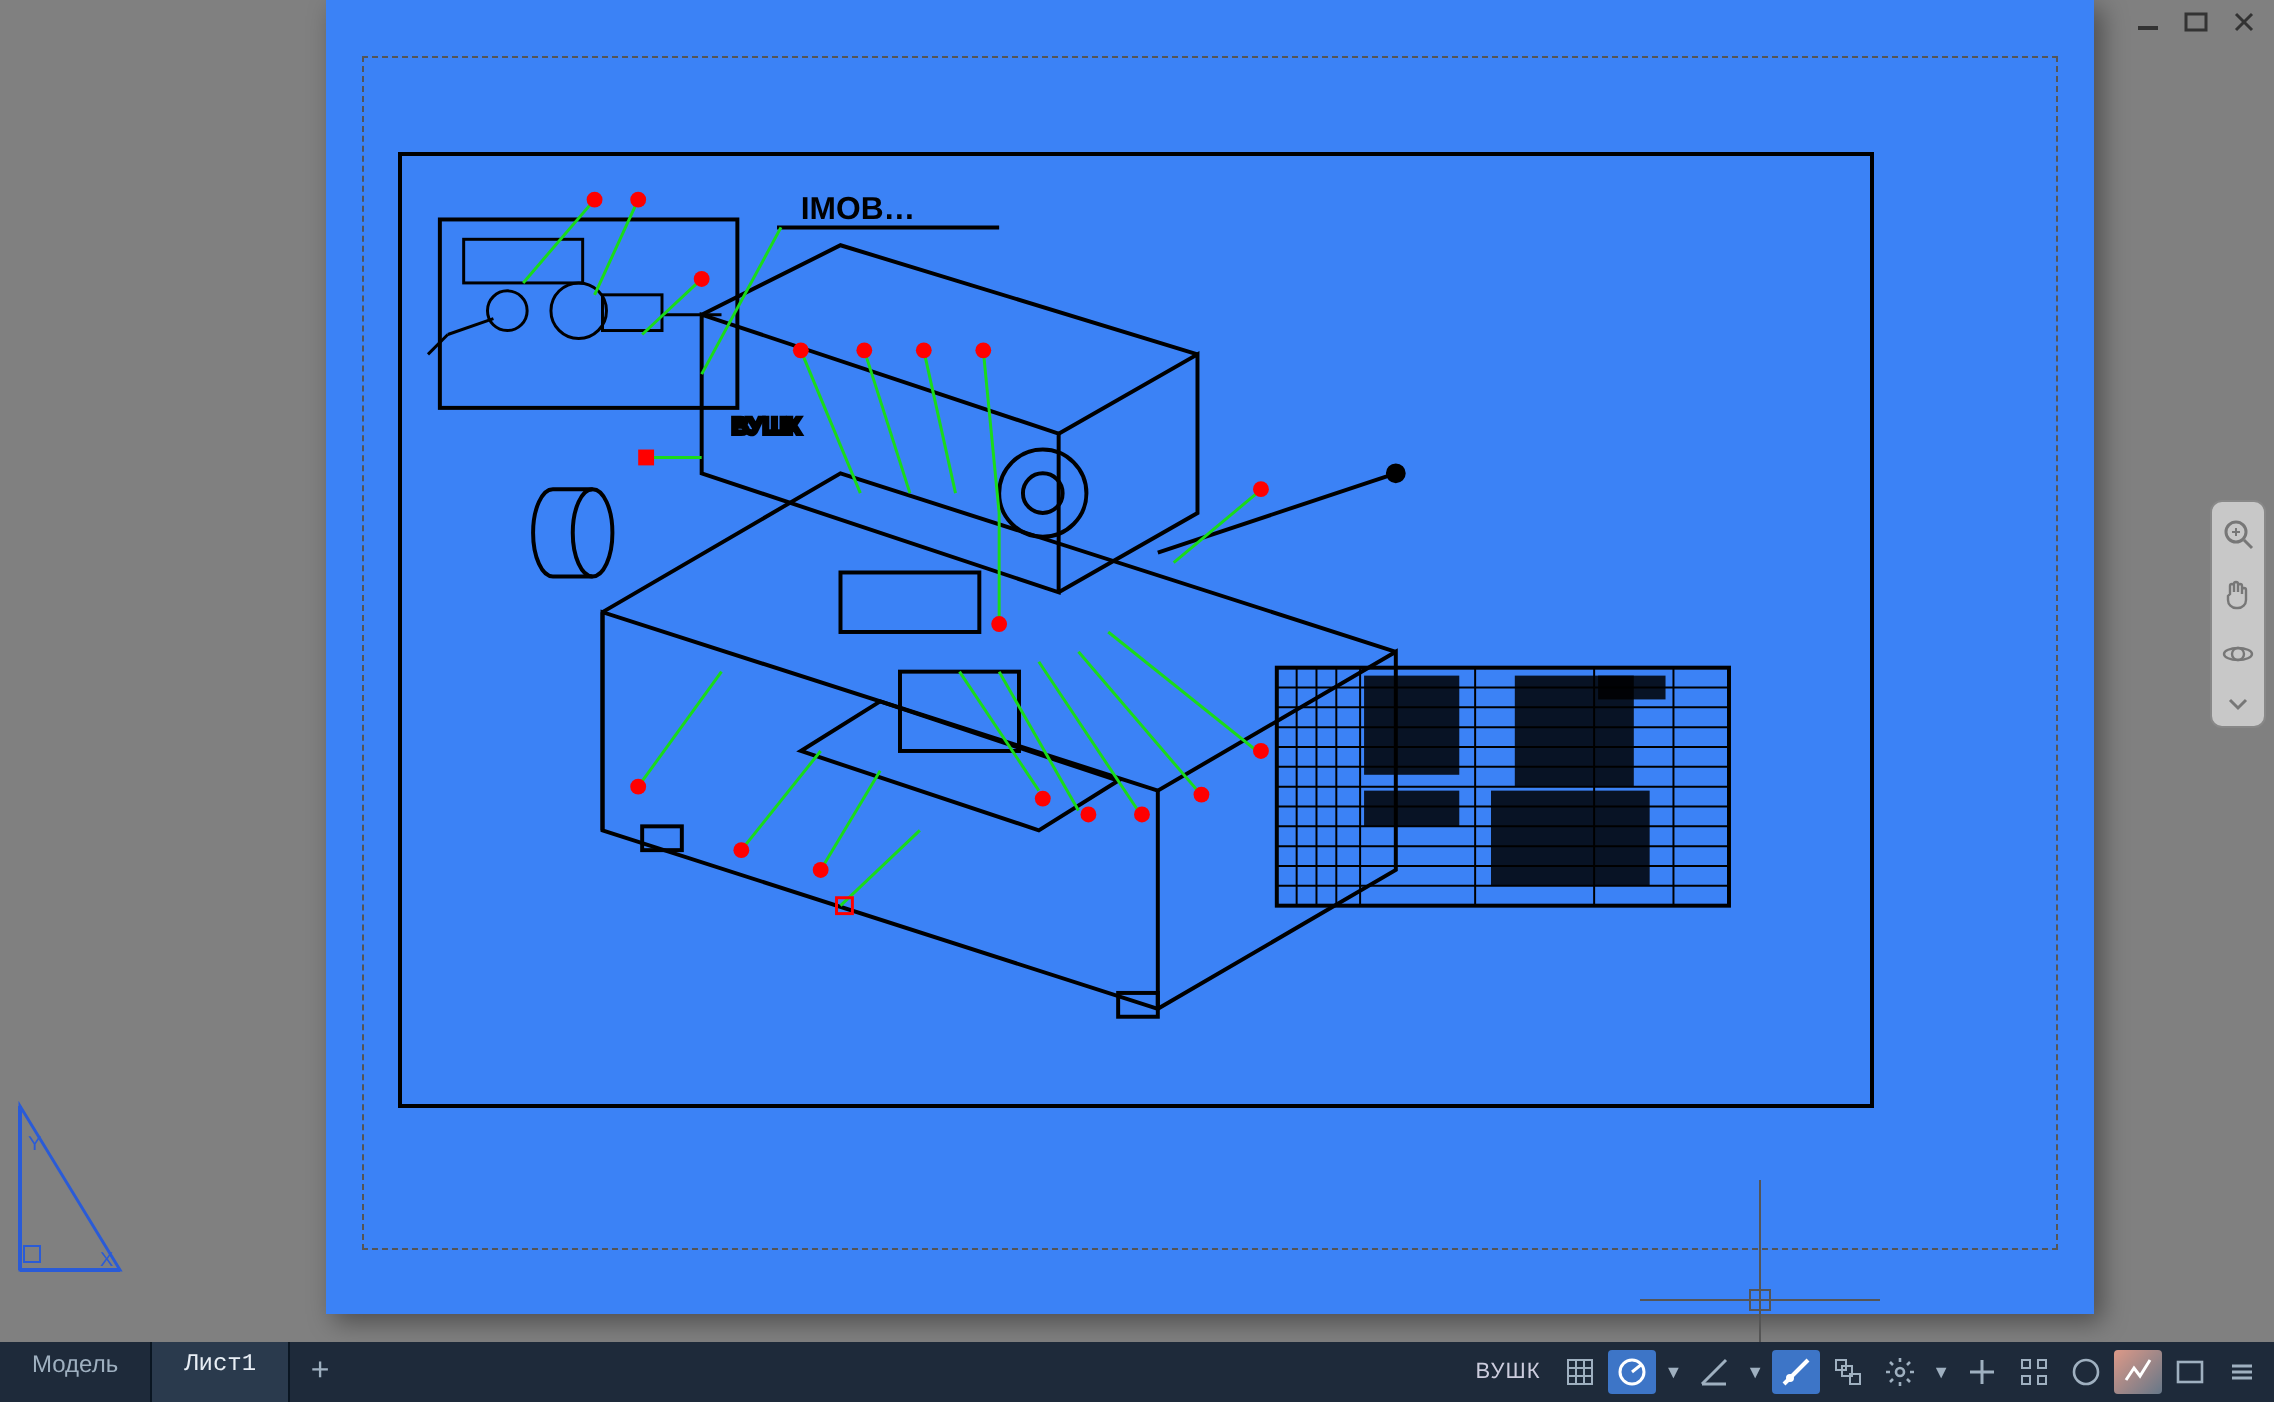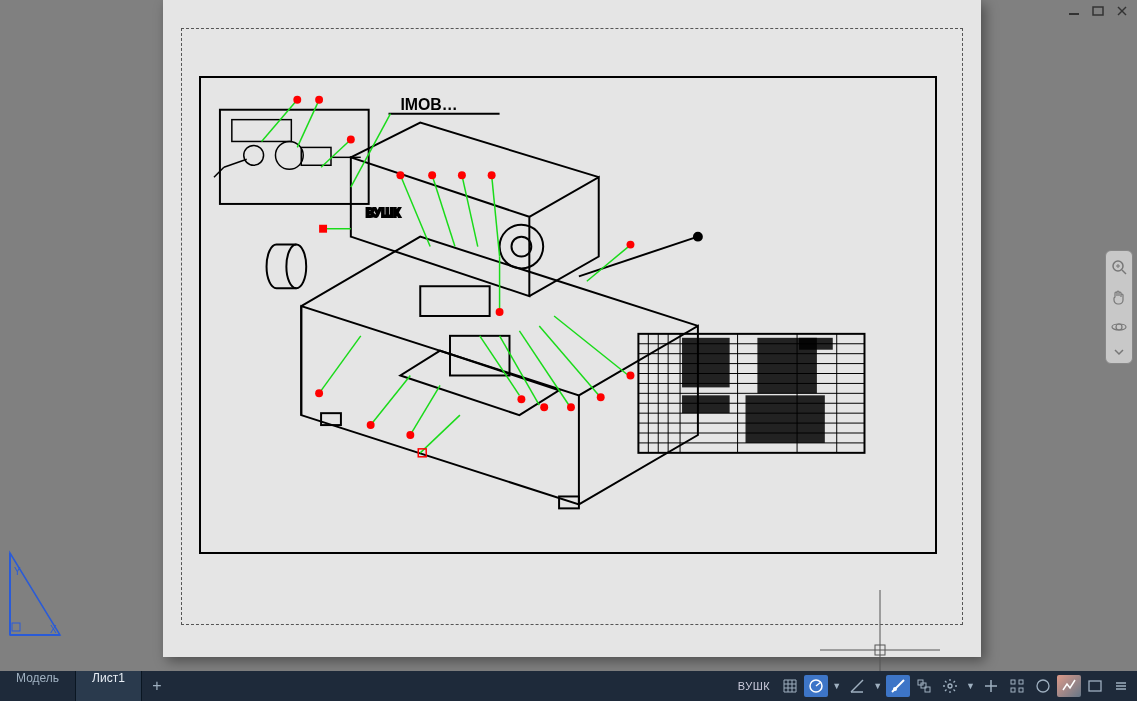--- a/index.html
+++ b/index.html
@@ -12,36 +12,36 @@
   .wc svg { display: block; }
 
   
   .nav-panel { position: absolute; right: 4px; top: 250px; width: 28px; background: #c8c8c8; border: 1px solid #888; border-radius: 6px; padding: 6px 2px; display: flex; flex-direction: column; align-items: center; gap: 10px; z-index: 15; }
   .nav-btn { width: 20px; height: 20px; display: flex; align-items: center; justify-content: center; color: #666; cursor: pointer; }
 
   
   .canvas-wrap { position: absolute; left: 0; top: 0; right: 0; bottom: 30px; overflow: hidden; }
 
   
-  .page { position: absolute; left: 163px; top: 0; width: 818px; height: 657px; background: #e5e5e5; box-shadow: 4px 4px 12px rgba(0,0,0,.4); }
+  .page { position: absolute; left: 163px; top: 0; width: 884px; height: 657px; background: #3b82f6; box-shadow: 4px 4px 12px rgba(0,0,0,.4); }
 
   
   .margin-box { position: absolute; left: 18px; top: 28px; right: 18px; bottom: 32px; border: 1px dashed #555; }
 
   
   .ucs { position: absolute; left: 6px; bottom: 32px; z-index: 5; }
 
   
   .cad-cursor { position: absolute; left: 850px; top: 600px; pointer-events: none; }
 
   
   .tab-row { position: absolute; left: 0; bottom: 0; height: 30px; width: 100%; background: #1e2a3a; display: flex; align-items: stretch; color: #bcc; font-size: 12px; z-index: 30; }
-  .tab { padding: 0 16px; display: flex; align-items: flex-start; border-right: 1px solid #0a1622; cursor: pointer; position: relative; }
+  .tab { padding: 12px 16px; display: flex; align-items: flex-end; border-right: 1px solid #0a1622; cursor: pointer; position: relative; }
   .tab.inactive { background: #1e2a3a; color: #9fb0c0; }
-  .tab.active { background: #2a3a4d; color: #e8eef5; }
+  .tab.active { background: #2a3a4d; color: #e8eef5; font-family: Liberation Mono, monospace; }
   .tab.inactive::after, .tab.active::after { content: ""; position: absolute; right: -10px; top: 0; width: 0; height: 0; }
   .tab-add { width: 30px; display:flex; align-items:center; justify-content:center; color:#9fb0c0; cursor:pointer; font-size:16px;}
 
   
   .status-right { position: absolute; right: 4px; bottom: 0; height: 30px; display: flex; align-items: center; gap: 2px; z-index: 31; }
   .mode-label { color: #ccd; font-size: 11px; padding: 0 6px; letter-spacing: .5px; }
   .sb { width: 24px; height: 22px; display: flex; align-items: center; justify-content: center; color: #9fb0c0; cursor: pointer; border-radius: 2px; }
   .sb.active { background: #3d75c7; color: #fff; }
   .sb.img { background: linear-gradient(135deg,#d98,#678); }
   .dd-caret { color:#9fb0c0; font-size:9px; padding:0 2px; cursor:pointer;}

